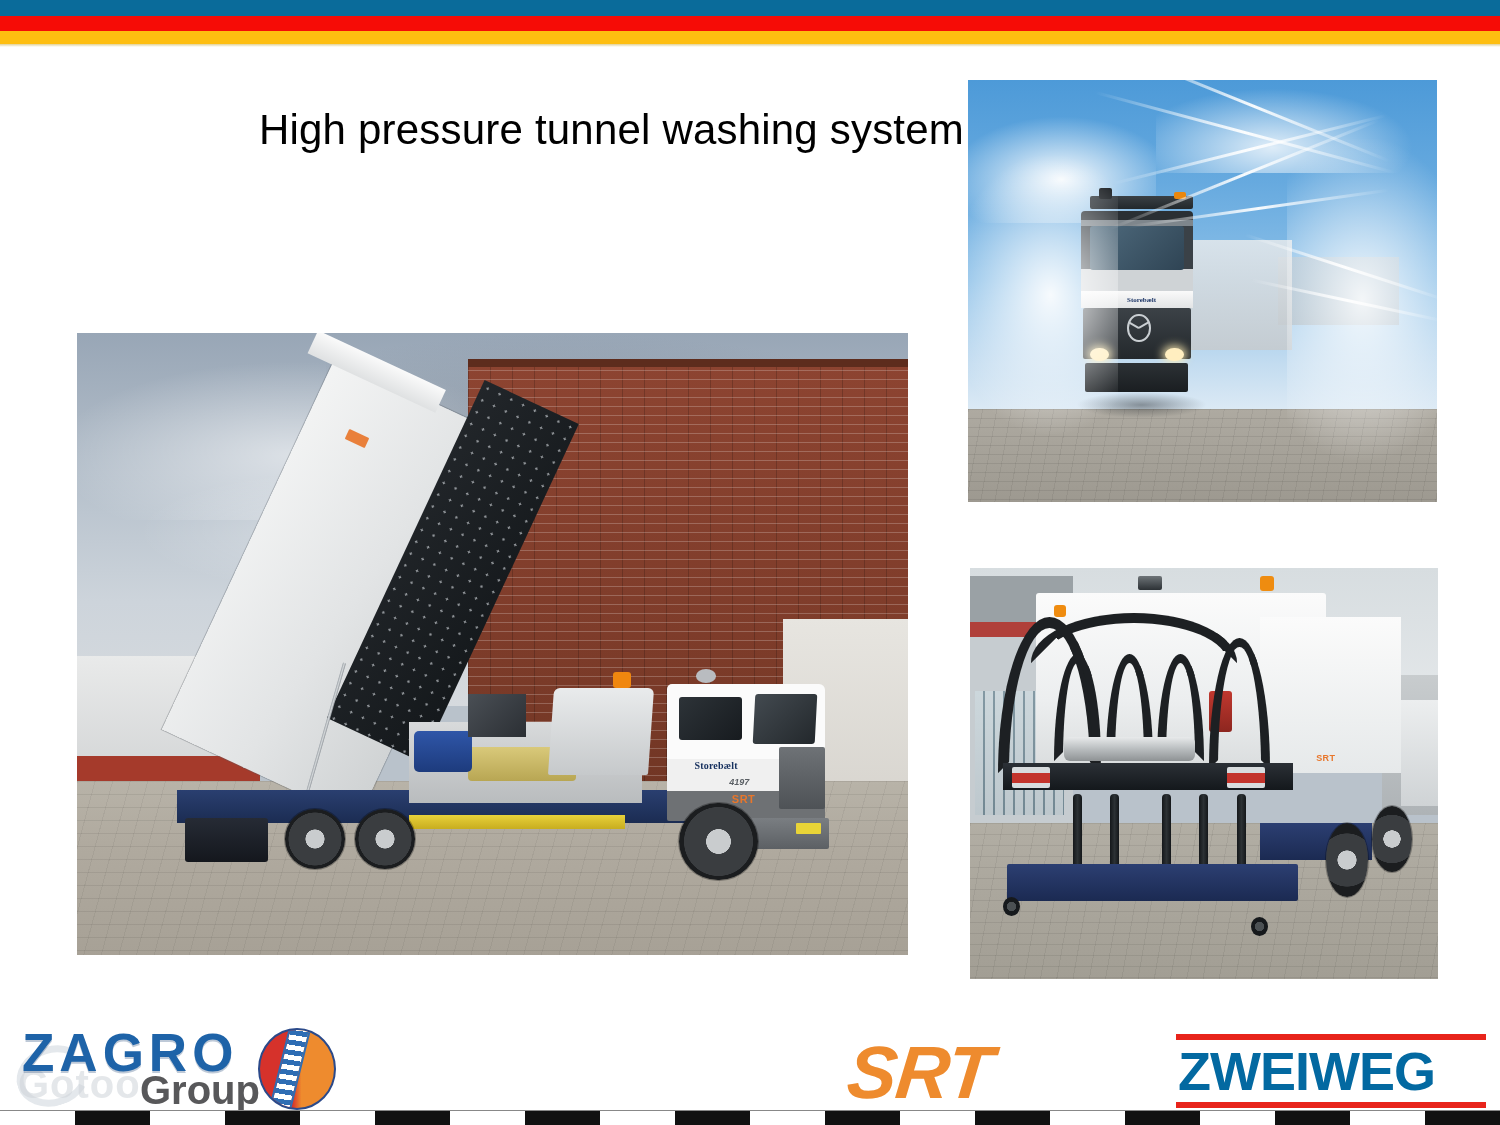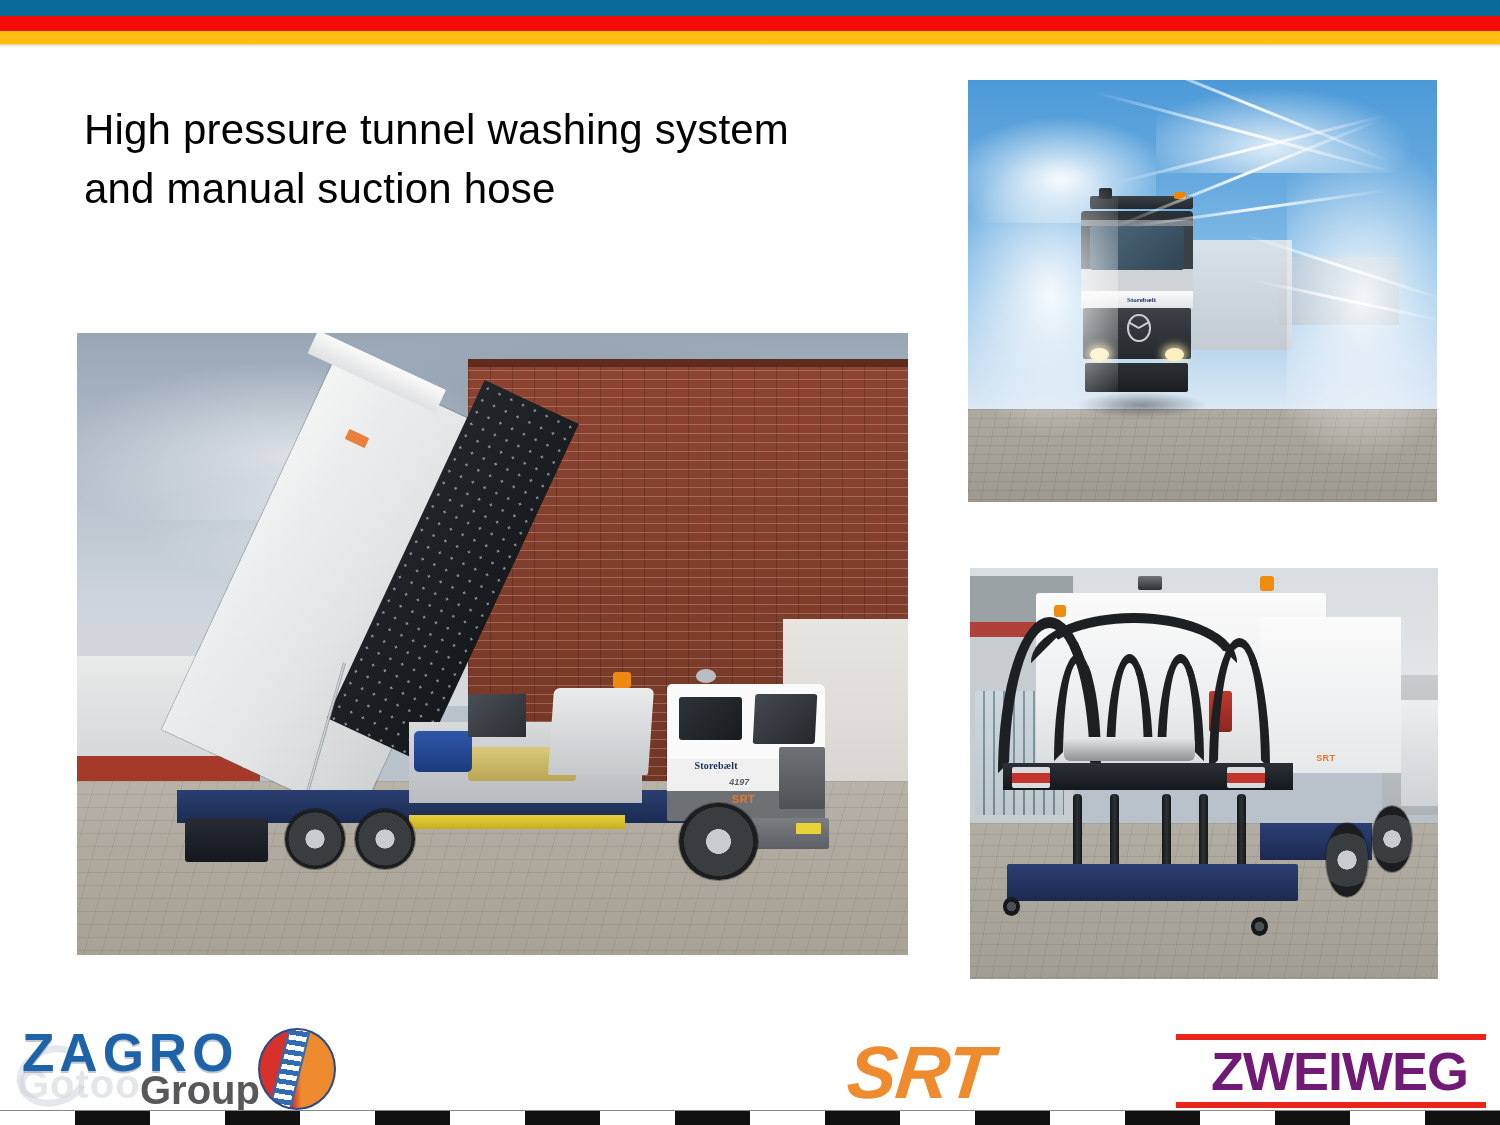--- a/index.html
+++ b/index.html
@@ -17,20 +17,21 @@
   #band-blue  { top:0px;  height:16px; background:#0A6B9A; }
   #band-red   { top:16px; height:15px; background:#F60C06; }
   #band-yellow{ top:31px; height:13px; background:#FEBE10; }
   #band-shadow{ top:44px; height:3px; background:linear-gradient(to bottom, rgba(200,170,60,.55), rgba(255,255,255,0)); }
 
   
   #title{
     position:absolute; left:84px; top:100px; width:880px;
     font-size:42px; line-height:59px; color:#000; font-weight:400;
     letter-spacing:.2px;
+    text-align:right;
   }
   #title .ln{ display:block; white-space:nowrap; }
 
   
   .photo{ position:absolute; overflow:hidden; background:#b9c2cb; }
 
   #photo-main   { left:77px;  top:333px; width:831px; height:622px; }
   #photo-spray  { left:968px; top:80px;  width:469px; height:422px; }
   #photo-rear   { left:970px; top:568px; width:468px; height:411px; }
 
@@ -539,24 +540,23 @@
     transform:skewX(-6deg);
   }
 
   
   #zweiweg{ position:absolute; left:1176px; top:26px; width:310px; height:74px; }
   #zweiweg .bar{ position:absolute; left:0; width:100%; height:6px; background:#E8241B; }
   #zweiweg .bar-top{ top:0; }
   #zweiweg .bar-bot{ bottom:0; }
   #zweiweg .zw-word{
     position:absolute; left:2px; top:7px;
-    font-size:54px; font-weight:700; color:#701a75;
+    font-size:54px; font-weight:700; color:#0369a1;
     letter-spacing:-1px; line-height:60px;
     font-family:"Liberation Sans", sans-serif;
-    margin-left:33px;
   }
 
   
   #checker{
     position:absolute; left:0; top:1110px; width:1500px; height:15px;
     background:
       repeating-linear-gradient(to right, #ffffff 0 75px, #111111 75px 150px);
     border-top:1px solid #888;
   }
 </style>
@@ -565,21 +565,20 @@
 
 <div id="top-band">
   <div class="stripe" id="band-blue"></div>
   <div class="stripe" id="band-red"></div>
   <div class="stripe" id="band-yellow"></div>
   <div class="stripe" id="band-shadow"></div>
 </div>
 
 <div id="title">
   <span class="ln">High pressure tunnel washing system</span>
-  <span class="ln">and manual suction hose</span>
 </div>
 
 <div class="photo" id="photo-main">
   <div class="ph-layer sky"></div>
   <div class="ph-layer cloudA"></div>
   <div class="ph-layer cloudB"></div>
   <div class="ph-layer cloudC"></div>
   <div class="ph-layer brick"></div>
   <div class="ph-layer brick-top"></div>
   <div class="ph-layer wall-door"></div>

